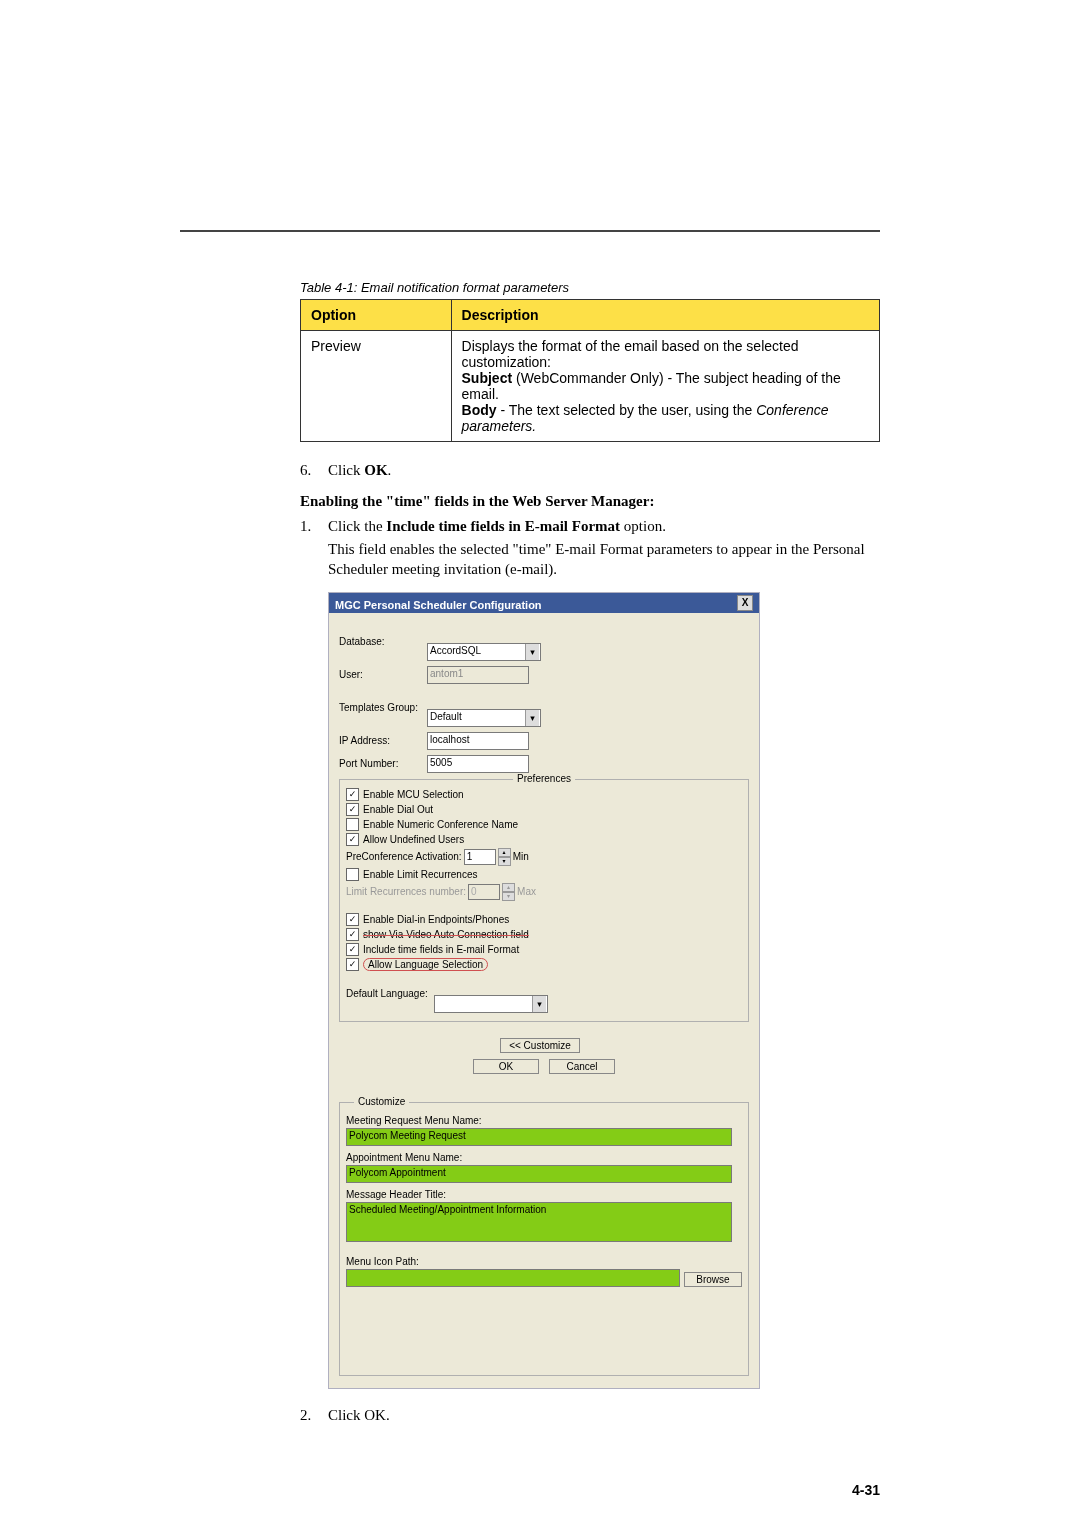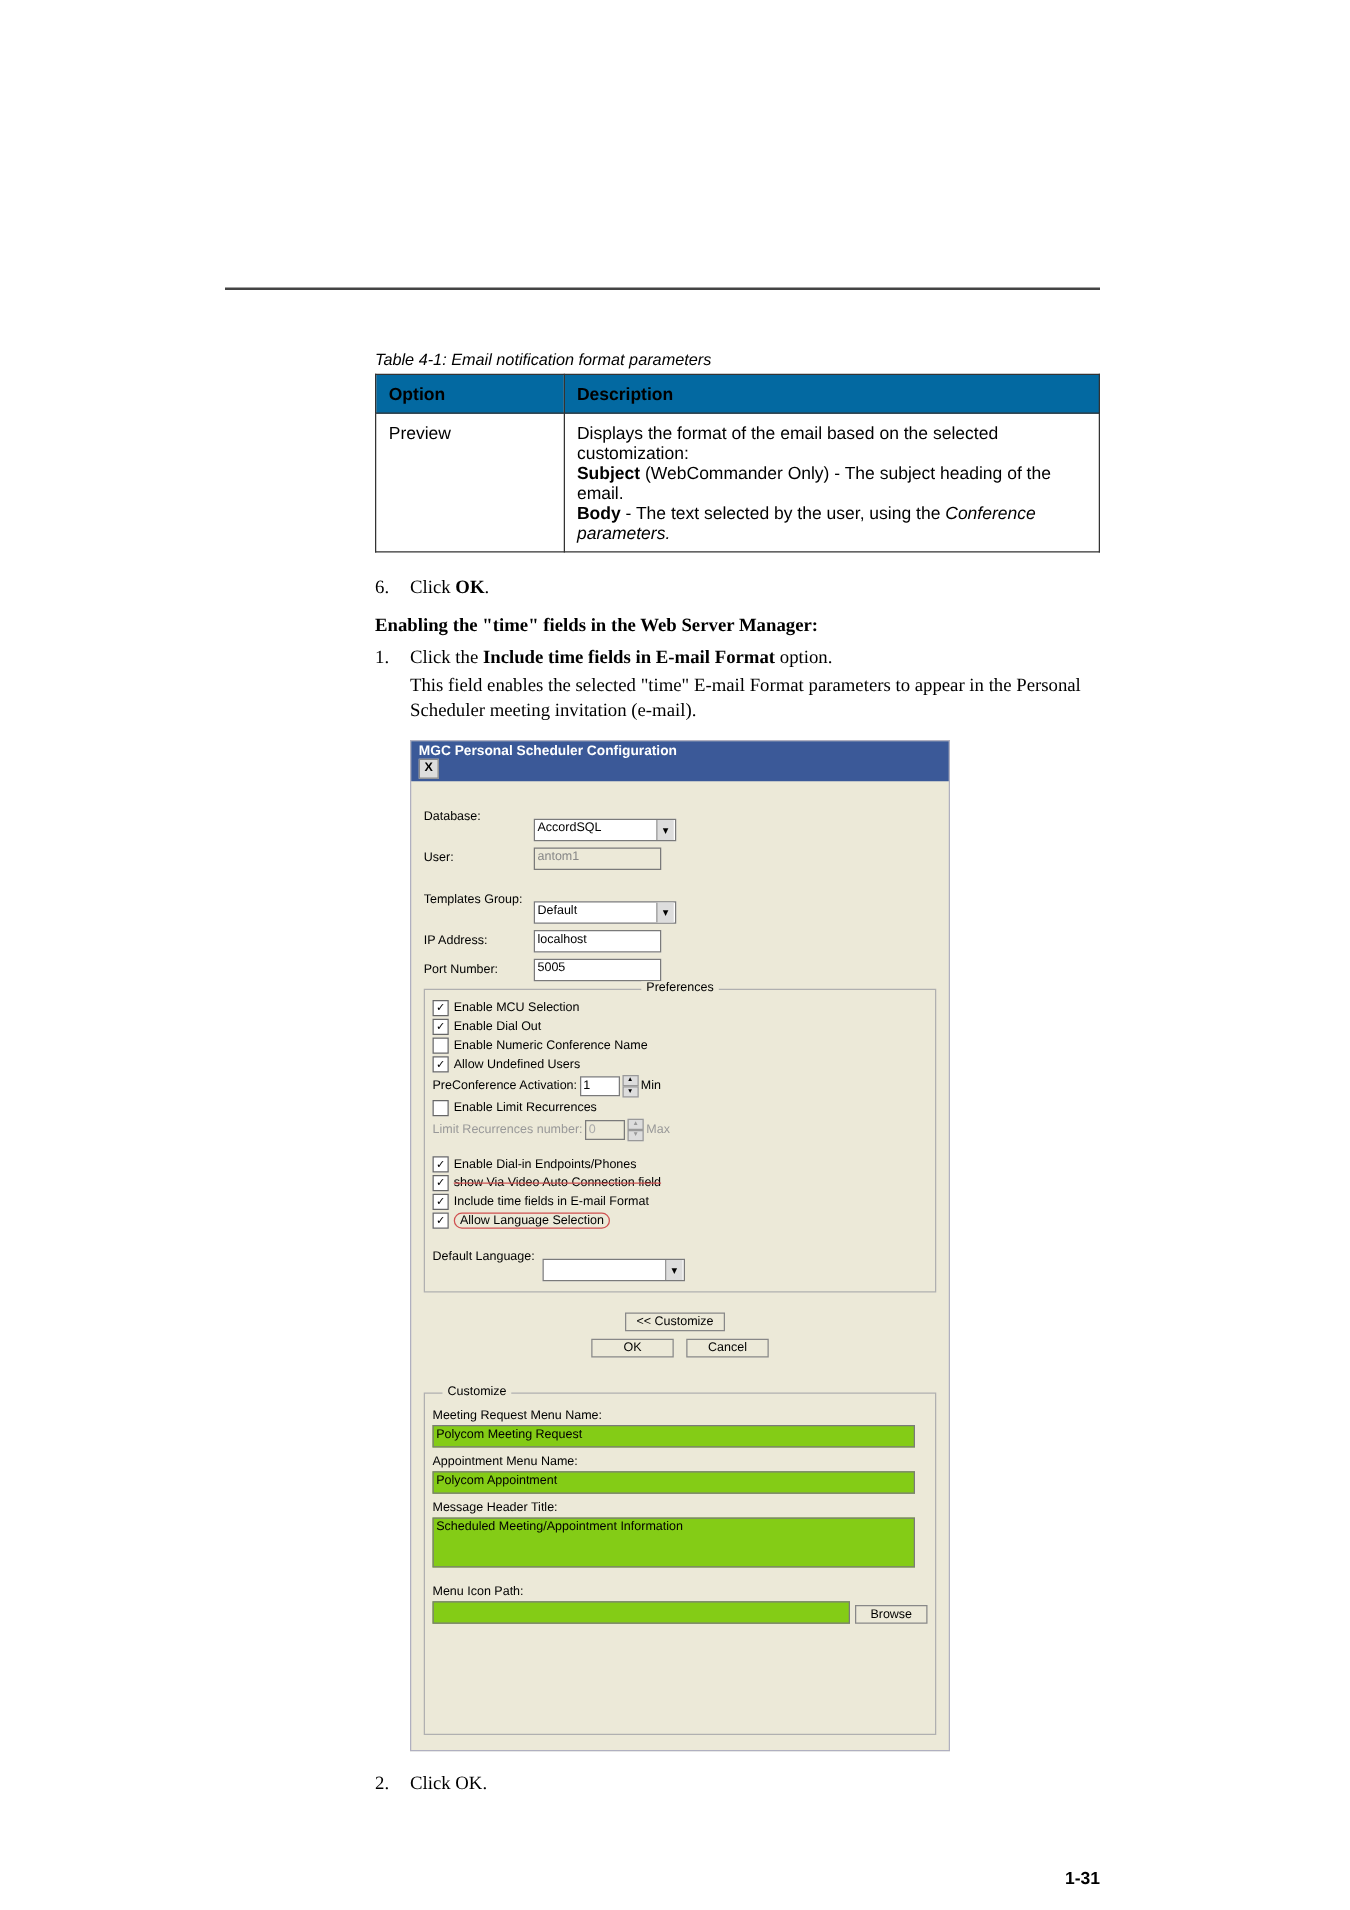--- a/index.html
+++ b/index.html
@@ -32,21 +32,21 @@
     font-size: 14px;
   }
   table.opt th, table.opt td {
     border: 1px solid #333;
     padding: 7px 10px;
     text-align: left;
     vertical-align: top;
   }
   table.opt th {
     font-weight: bold;
-    background: #0369a1;
+    background: #fde047;
   }
   .col-opt { width: 26%; }
   .step {
     font-size: 15px;
     margin: 4px 0 4px 0;
     font-family: 'Times New Roman', serif;
   }
   .step-num {
     display: inline-block;
     width: 28px;
@@ -74,22 +74,21 @@
     color: #000;
   }
   .titlebar {
     background: #3b5998;
     color: #fff;
     padding: 2px 6px;
     font-weight: bold;
     font-size: 11px;
     display: flex;
     justify-content: space-between;
-    align-items: flex-start;
-    flex-direction: column;
+    align-items: flex-end;
   }
   .titlebar .xbtn {
     background: #ddd;
     color: #000;
     width: 14px;
     height: 14px;
     font-size: 10px;
     line-height: 14px;
     text-align: center;
     border: 1px solid #888;
@@ -401,14 +400,14 @@
           </div>
         </div>
       </div>
     </div>
   </div>
 
   <div class="step">
     <span class="step-num">2.</span><span>Click OK.</span>
   </div>
 
-  <div class="page-num">1-31</div>
+  <div class="page-num">4-31</div>
 </div>
 
 </body></html>

